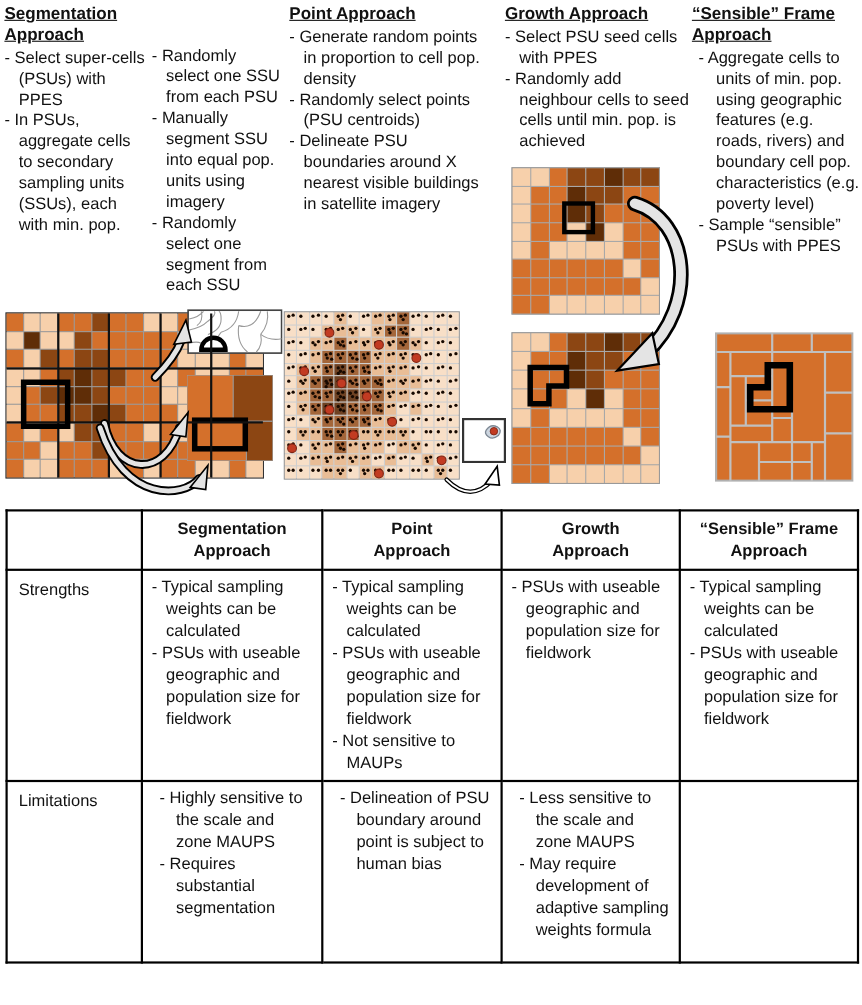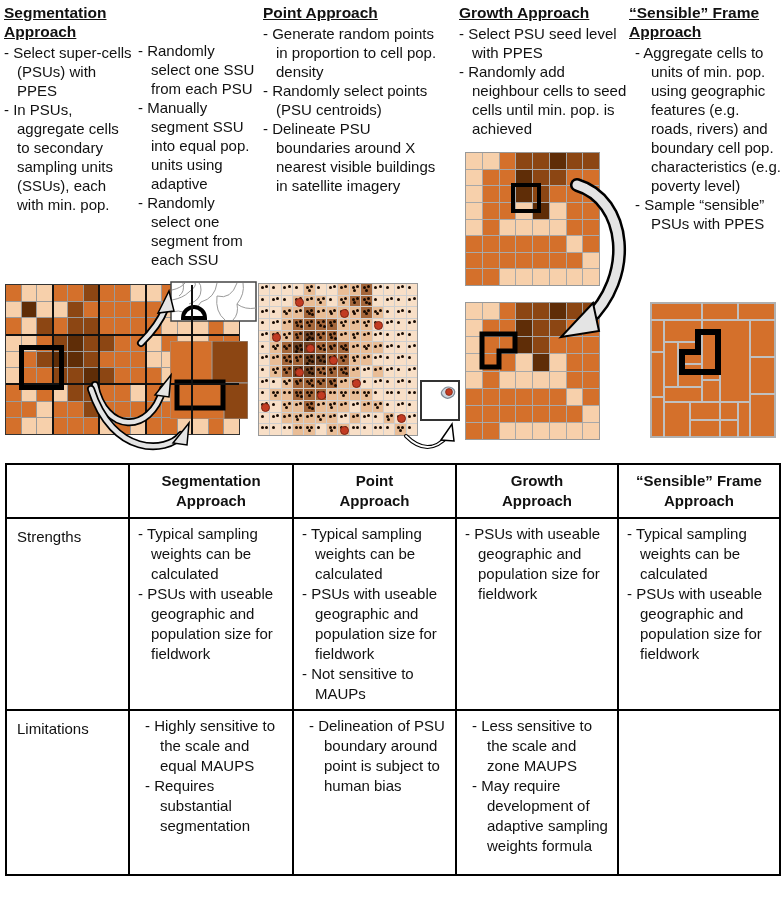--- a/index.html
+++ b/index.html
@@ -64,36 +64,36 @@
   <section class="col" id="seg-col1">
     <h3>Segmentation Approach</h3>
     <div class="blist" id="seg-list1">
         <div class="bullet">- Select super-cells (PSUs) with PPES</div>
         <div class="bullet">- In PSUs, aggregate cells to secondary sampling units (SSUs), each with min. pop.</div>
       </div>
   </section>
   <section class="col" id="seg-col2">
     <div class="blist" id="seg-list2">
         <div class="bullet">- Randomly select one SSU from each PSU</div>
-        <div class="bullet">- Manually segment SSU into equal pop. units using adaptive</div>
+        <div class="bullet">- Manually segment SSU into equal pop. units using imagery</div>
         <div class="bullet">- Randomly select one segment from each SSU</div>
       </div>
   </section>
   <section class="col" id="point-col">
     <h3>Point Approach</h3>
     <div class="blist" id="point-list">
         <div class="bullet">- Generate random points in proportion to cell pop. density</div>
         <div class="bullet">- Randomly select points (PSU centroids)</div>
         <div class="bullet">- Delineate PSU boundaries around X nearest visible buildings in satellite imagery</div>
       </div>
   </section>
   <section class="col" id="growth-col">
     <h3>Growth Approach</h3>
     <div class="blist" id="growth-list">
-        <div class="bullet">- Select PSU seed level with PPES</div>
+        <div class="bullet">- Select PSU seed cells with PPES</div>
         <div class="bullet">- Randomly add neighbour cells to seed cells until min. pop. is achieved</div>
       </div>
   </section>
   <section class="col" id="sens-col">
     <h3>“Sensible” Frame Approach</h3>
     <div class="blist wide" id="sens-list">
         <div class="bullet">- Aggregate cells to units of min. pop. using geographic features (e.g. roads, rivers) and boundary cell pop. characteristics (e.g. poverty level)</div>
         <div class="bullet">- Sample “sensible” PSUs with PPES</div>
       </div>
   </section>
@@ -1299,21 +1299,21 @@
             <div class="bullet">- PSUs with useable geographic and population size for fieldwork</div>
           </td>
           <td>
             <div class="bullet">- Typical sampling weights can be calculated</div>
             <div class="bullet">- PSUs with useable geographic and population size for fieldwork</div>
           </td>
         </tr>
         <tr class="r-limitations">
           <td class="rowlabel">Limitations</td>
           <td class="lim">
-            <div class="bullet">- Highly sensitive to the scale and equal MAUPS</div>
+            <div class="bullet">- Highly sensitive to the scale and zone MAUPS</div>
             <div class="bullet">- Requires substantial segmentation</div>
           </td>
           <td class="lim">
             <div class="bullet">- Delineation of PSU boundary around point is subject to human bias</div>
           </td>
           <td class="lim">
             <div class="bullet">- Less sensitive to the scale and zone MAUPS</div>
             <div class="bullet">- May require development of adaptive sampling weights formula</div>
           </td>
           <td class="lim"></td>

